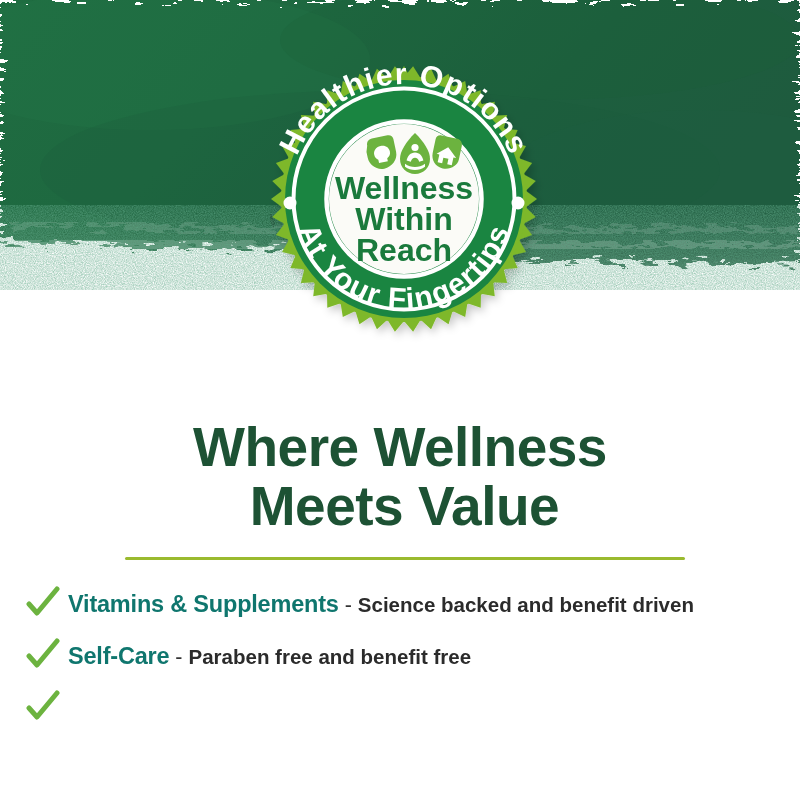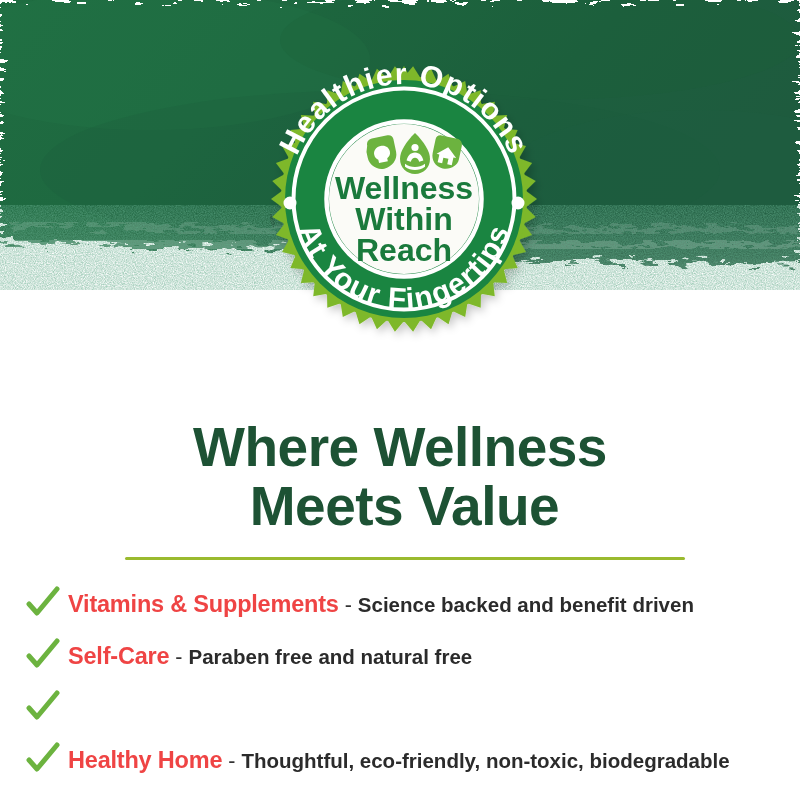--- a/index.html
+++ b/index.html
@@ -58,21 +58,21 @@
   }
   .check svg{display:block;width:34px;height:34px;}
   .row-text{
     font-size:21.5px;
     color:#333333;
     white-space:nowrap;
     font-family:"Liberation Sans", sans-serif;
   }
   .row-title{
     font-weight:bold;
-    color:#ef4444;
+    color:#0f766e;
     font-size:23.5px;
     letter-spacing:-0.2px;
   }
   .row-dash{color:#333;font-weight:normal;}
   .row-desc{color:#2b2b2b;font-weight:bold;font-size:20.5px;}
 </style>
 </head>
 <body>
 
 <div id="stage">
@@ -226,37 +226,27 @@
       </span>
     </div>
 
     <div class="row">
       <span class="check">
         <svg viewBox="0 0 34 34">
             <path d="M3,18 L11,27 L31,3" fill="none" stroke="#6cb33f" stroke-width="5" stroke-linecap="round" stroke-linejoin="round"></path>
           </svg>
       </span>
       <span class="row-text">
-        <span class="row-title">Self-Care</span><span class="row-dash"> - </span><span class="row-desc">Paraben free and natural free</span>
+        <span class="row-title">Self-Care</span><span class="row-dash"> - </span><span class="row-desc">Paraben free and benefit free</span>
       </span>
     </div>
 
     <div class="row">
       <span class="check">
         <svg viewBox="0 0 34 34">
             <path d="M3,18 L11,27 L31,3" fill="none" stroke="#6cb33f" stroke-width="5" stroke-linecap="round" stroke-linejoin="round"></path>
           </svg>
       </span>
     </div>
 
-    <div class="row">
-      <span class="check">
-        <svg viewBox="0 0 34 34">
-            <path d="M3,18 L11,27 L31,3" fill="none" stroke="#6cb33f" stroke-width="5" stroke-linecap="round" stroke-linejoin="round"></path>
-          </svg>
-      </span>
-      <span class="row-text">
-        <span class="row-title">Healthy Home</span><span class="row-dash"> - </span><span class="row-desc">Thoughtful, eco-friendly, non-toxic, biodegradable</span>
-      </span>
-    </div>
 
   </div>
 </div>
 
 </body></html>

